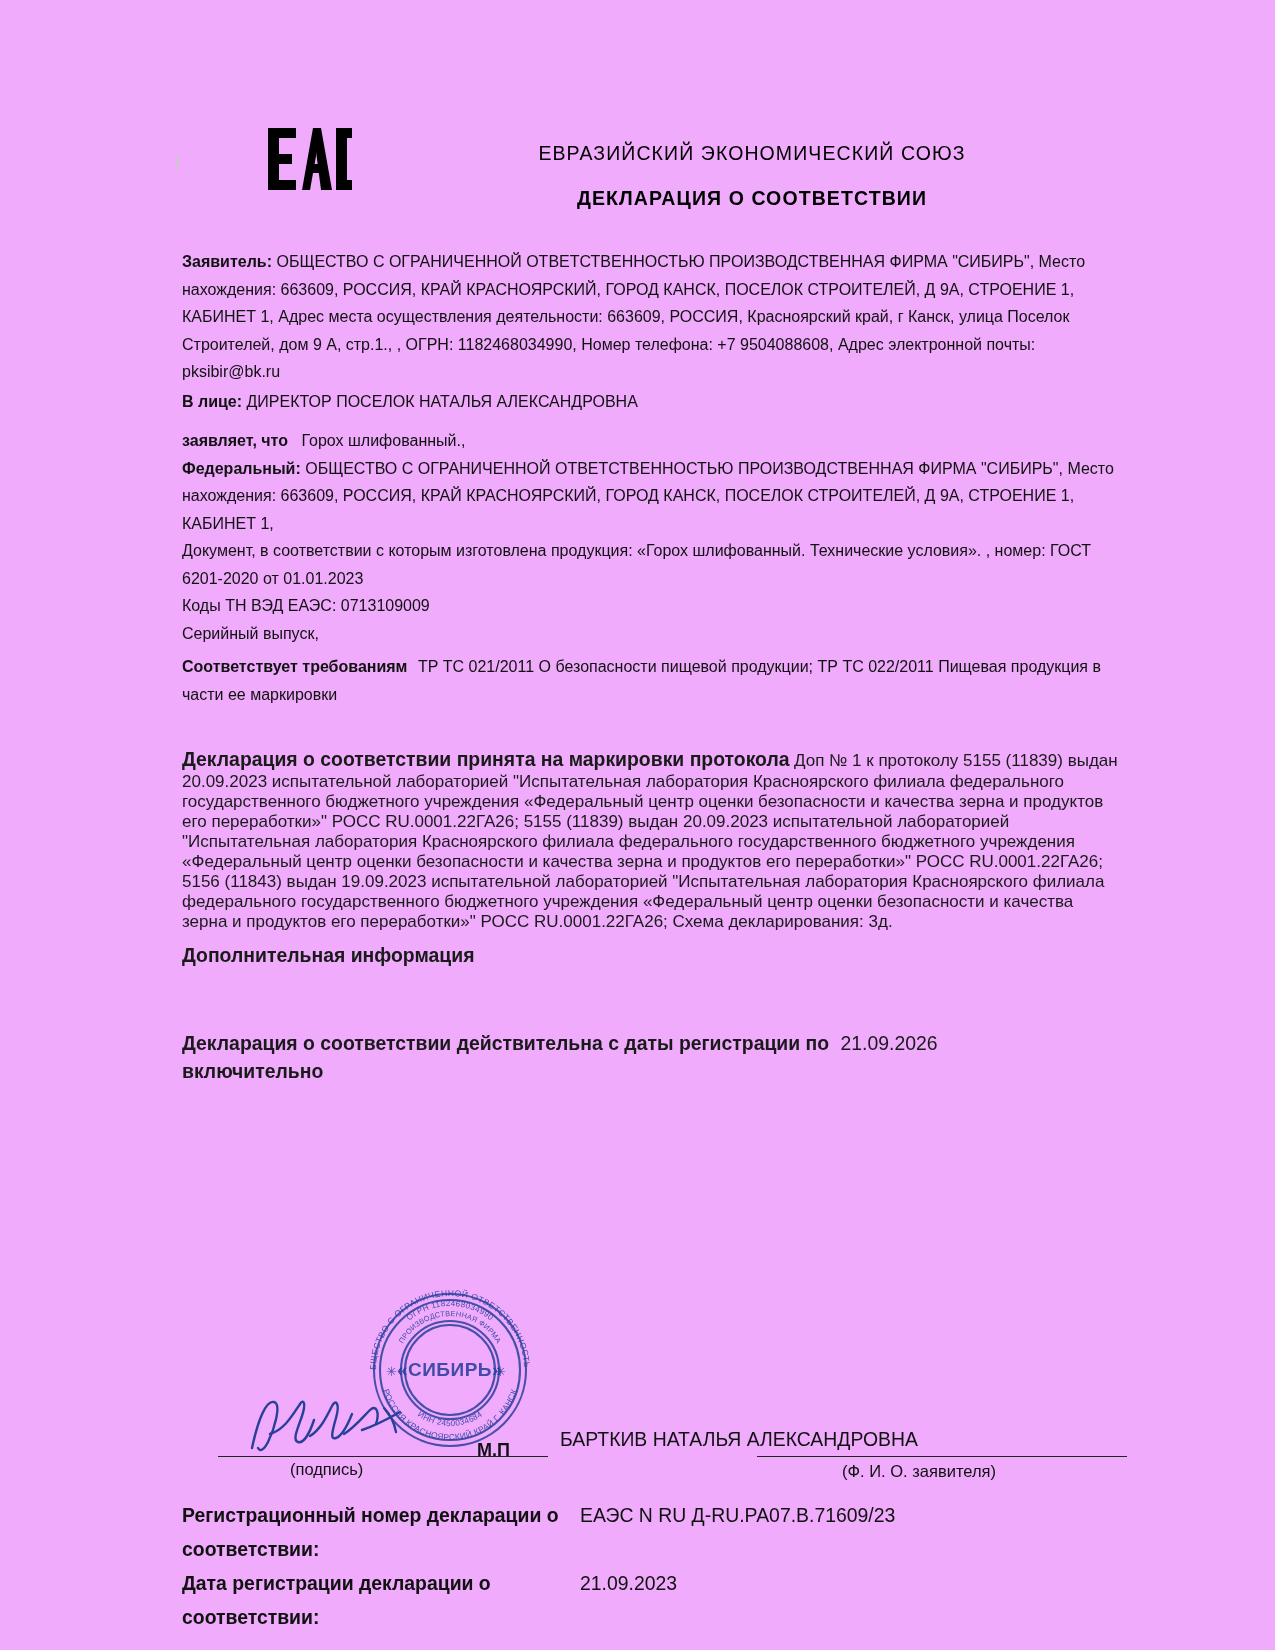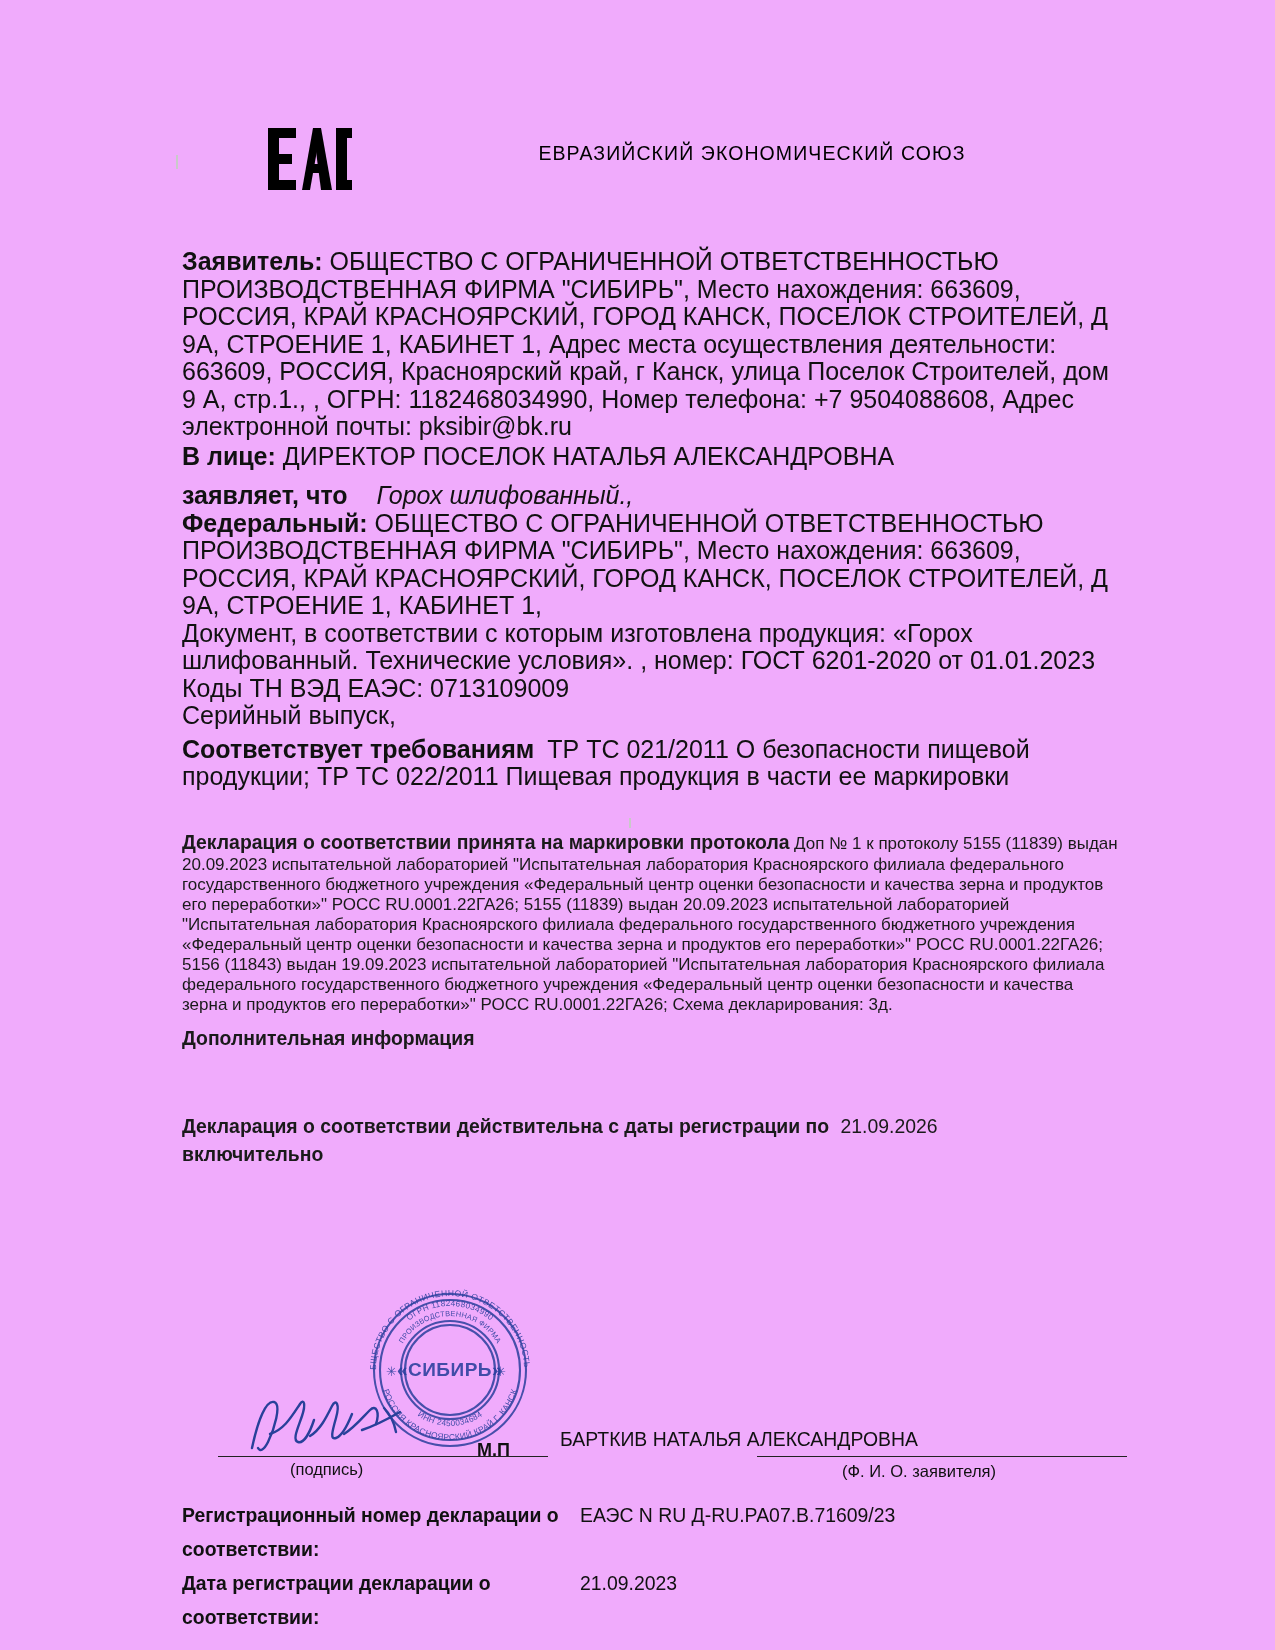--- a/index.html
+++ b/index.html
@@ -51,21 +51,21 @@
   }
   .title-sub {
     margin-top: 22px;
     font-size: 19.5px;
     letter-spacing: 1.1px;
     font-weight: 700;
     color: #000;
   }
   
   .block {
-    font-size: 25px;
+    font-size: 16px;
     line-height: 27.5px;
     color: #111;
     margin-top: 0;
   }
   .b { font-weight: 700; }
   .para { margin-bottom: 0px; }
   .protocol-head {
     font-size: 19.4px;
     font-weight: 700;
     line-height: 26px;
@@ -201,36 +201,37 @@
             <rect x="40" y="36" width="18" height="9"></rect>
 
             <rect x="68" y="0" width="16" height="10"></rect>
             <rect x="68" y="0" width="11" height="62"></rect>
             <rect x="68" y="52" width="16" height="10"></rect>
           </g>
         </svg>
       </div>
       <div class="header-titles">
         <div class="title-main">ЕВРАЗИЙСКИЙ ЭКОНОМИЧЕСКИЙ СОЮЗ</div>
+        <div class="title-sub">ДЕКЛАРАЦИЯ О СООТВЕТСТВИИ</div>
       </div>
     </div>
 
     <div class="block para" style="margin-top:18px;">
       <span class="b">Заявитель:</span>
       <span>ОБЩЕСТВО С ОГРАНИЧЕННОЙ ОТВЕТСТВЕННОСТЬЮ ПРОИЗВОДСТВЕННАЯ ФИРМА "СИБИРЬ", Место нахождения: 663609, РОССИЯ, КРАЙ КРАСНОЯРСКИЙ, ГОРОД КАНСК, ПОСЕЛОК СТРОИТЕЛЕЙ, Д 9А, СТРОЕНИЕ 1, КАБИНЕТ 1, Адрес места осуществления деятельности: 663609, РОССИЯ, Красноярский край, г Канск, улица Поселок Строителей, дом 9 А, стр.1., , ОГРН: 1182468034990, Номер телефона: +7 9504088608, Адрес электронной почты: pksibir@bk.ru</span>
     </div>
 
     <div class="block" style="margin-top:2px;">
       <span class="b">В лице:</span>
       <span>ДИРЕКТОР ПОСЕЛОК НАТАЛЬЯ АЛЕКСАНДРОВНА</span>
     </div>
 
     <div class="block" style="margin-top:12px;">
       <span class="b">заявляет, что</span>
-      <span style="margin-left:22px;font-style:italic;">Горох шлифованный.,</span>
+      <span style="margin-left:9px;">Горох шлифованный.,</span>
     </div>
 
     <div class="block" style="margin-top:0px;">
       <span class="b">Федеральный:</span>
       <span>ОБЩЕСТВО С ОГРАНИЧЕННОЙ ОТВЕТСТВЕННОСТЬЮ ПРОИЗВОДСТВЕННАЯ ФИРМА "СИБИРЬ", Место нахождения: 663609, РОССИЯ, КРАЙ КРАСНОЯРСКИЙ, ГОРОД КАНСК, ПОСЕЛОК СТРОИТЕЛЕЙ, Д 9А, СТРОЕНИЕ 1, КАБИНЕТ 1,</span>
     </div>
 
     <div class="block" style="margin-top:0px;">Документ, в соответствии с которым изготовлена продукция: «Горох шлифованный. Технические условия». , номер: ГОСТ 6201-2020  от 01.01.2023</div>
 
     <div class="block">Коды ТН ВЭД ЕАЭС: 0713109009</div>

